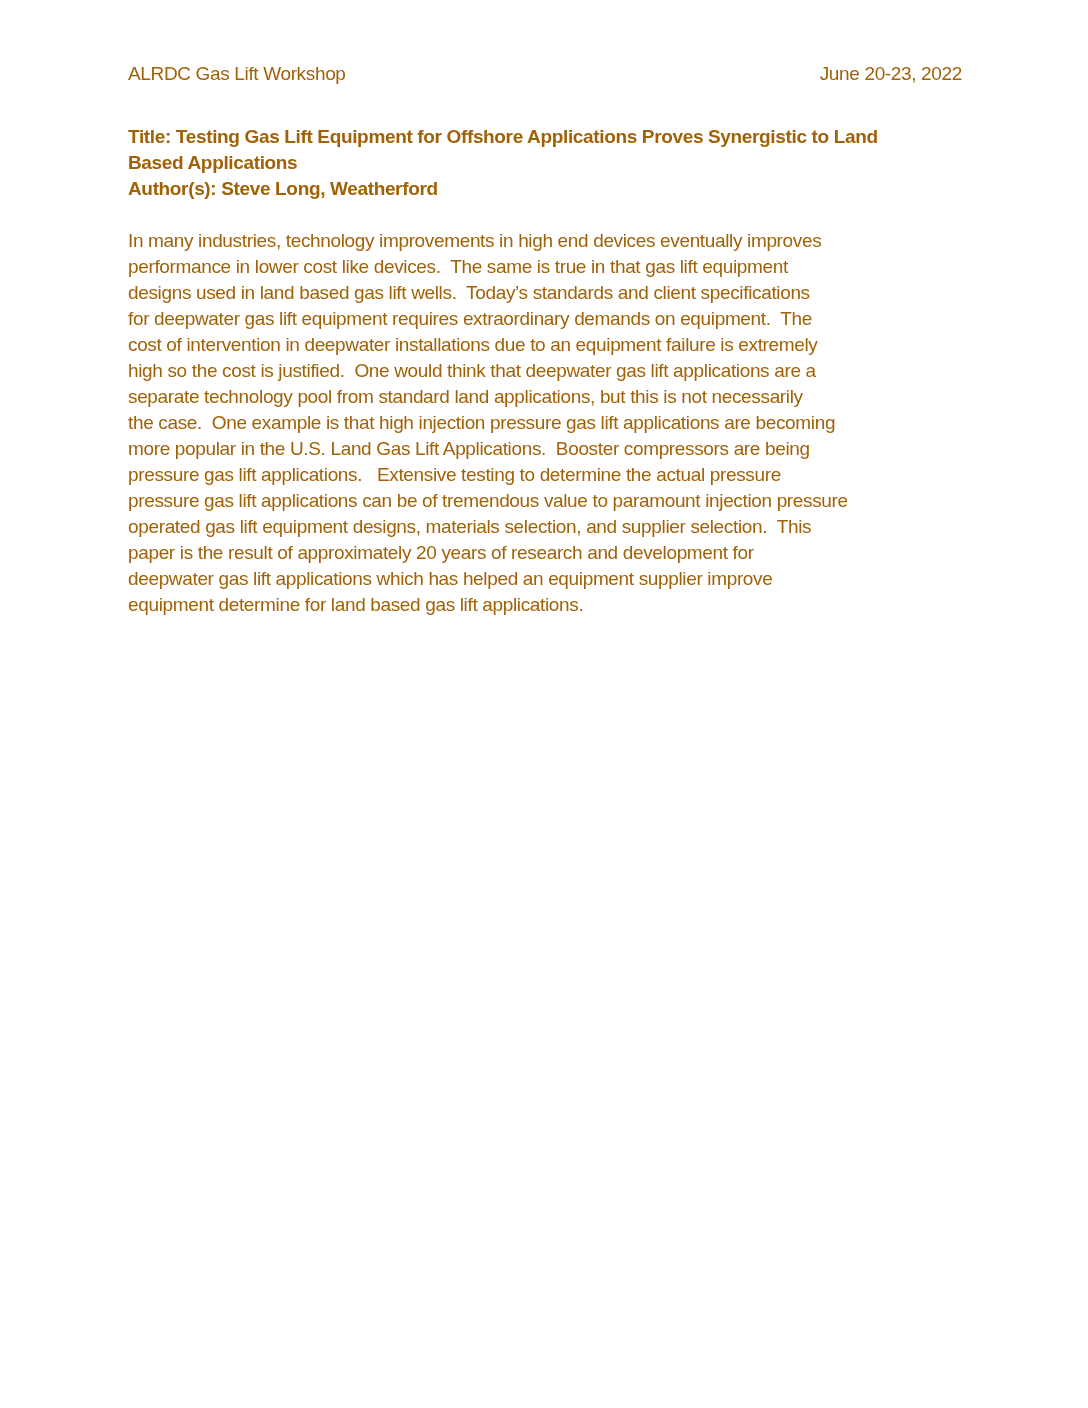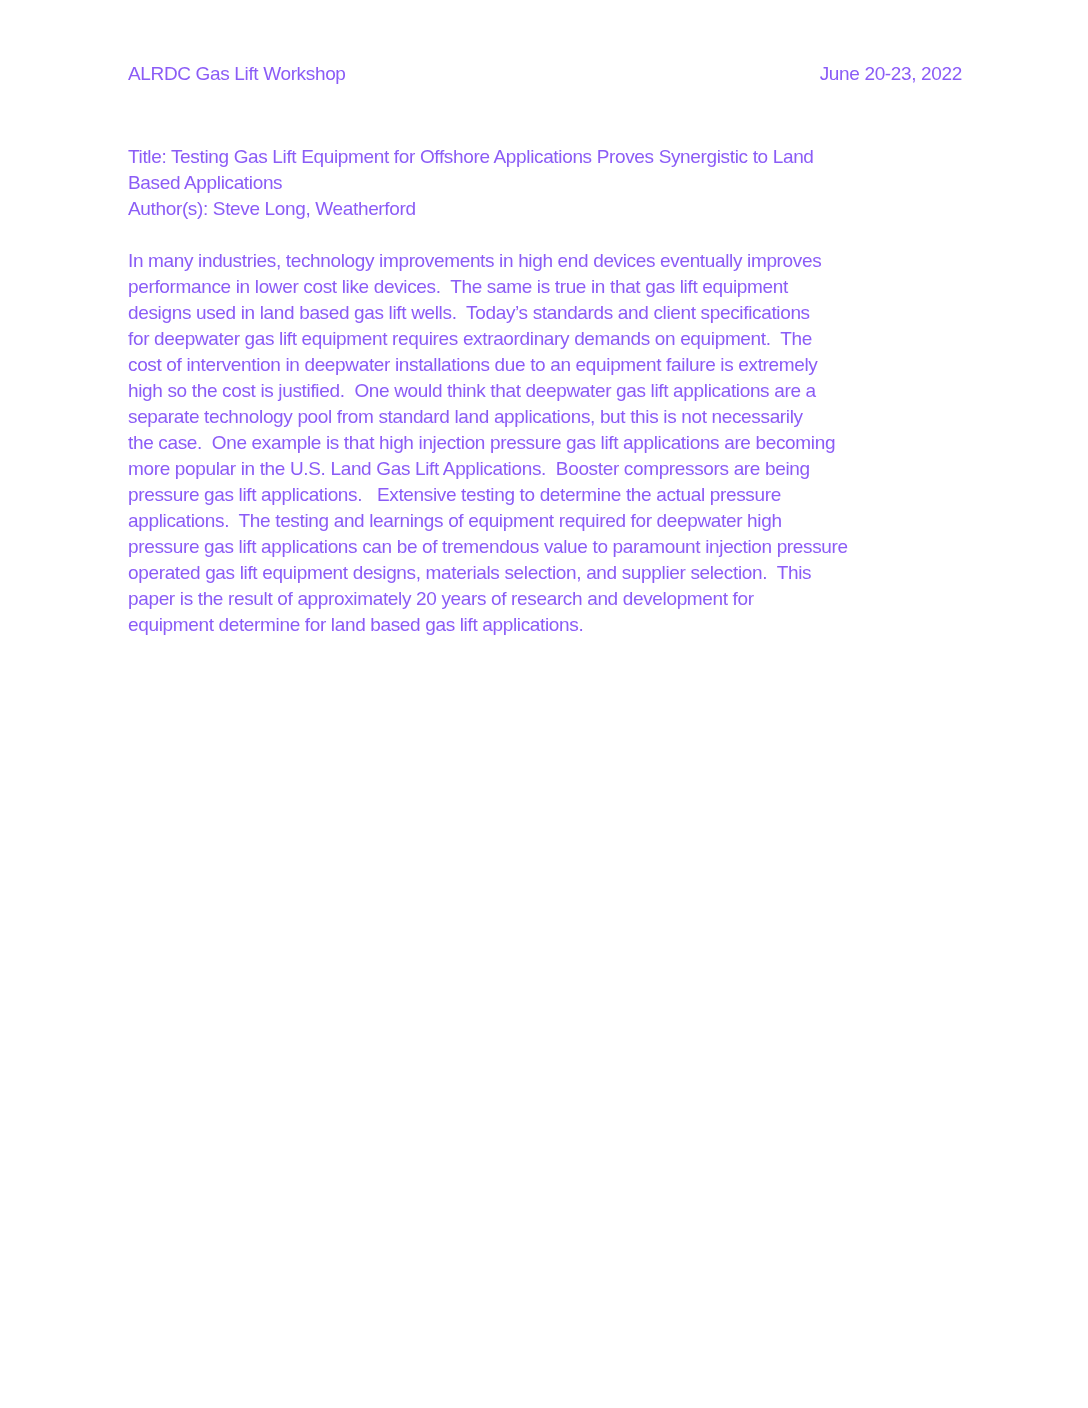--- a/index.html
+++ b/index.html
@@ -7,36 +7,37 @@
     margin: 0;
     padding: 0;
     background: #ffffff;
   }
   .page {
     position: relative;
     width: 1088px;
     height: 1408px;
     margin: 0 auto;
     background: #ffffff;
-    color: #8b5cf6;
+    color: #a16207;
     font-family: "Liberation Sans", "DejaVu Sans", sans-serif;
     font-size: 19px;
     line-height: 26px;
     letter-spacing: -0.35px;
     padding: 61px 126px 0 128px;
     overflow: hidden;
   }
   .header-row {
     display: flex;
     justify-content: space-between;
     align-items: baseline;
     white-space: pre;
   }
   .title-block {
-    margin-top: 57px;
+    margin-top: 37px;
+    font-weight: bold;
   }
   .body-block {
     margin-top: 26px;
   }
   .line {
     white-space: pre;
     min-height: 26px;
   }
 </style>
 </head>
@@ -59,20 +60,20 @@
       <div class="line">In many industries, technology improvements in high end devices eventually improves</div>
       <div class="line">performance in lower cost like devices.  The same is true in that gas lift equipment</div>
       <div class="line">designs used in land based gas lift wells.  Today’s standards and client specifications</div>
       <div class="line">for deepwater gas lift equipment requires extraordinary demands on equipment.  The</div>
       <div class="line">cost of intervention in deepwater installations due to an equipment failure is extremely</div>
       <div class="line">high so the cost is justified.  One would think that deepwater gas lift applications are a</div>
       <div class="line">separate technology pool from standard land applications, but this is not necessarily</div>
       <div class="line">the case.  One example is that high injection pressure gas lift applications are becoming</div>
       <div class="line">more popular in the U.S. Land Gas Lift Applications.  Booster compressors are being</div>
       <div class="line">pressure gas lift applications.   Extensive testing to determine the actual pressure</div>
-      <div class="line">applications.  The testing and learnings of equipment required for deepwater high</div>
       <div class="line">pressure gas lift applications can be of tremendous value to paramount injection pressure</div>
       <div class="line">operated gas lift equipment designs, materials selection, and supplier selection.  This</div>
       <div class="line">paper is the result of approximately 20 years of research and development for</div>
+      <div class="line">deepwater gas lift applications which has helped an equipment supplier improve</div>
       <div class="line">equipment determine for land based gas lift applications.</div>
     </div>
 
 </div>
 
 </body></html>

